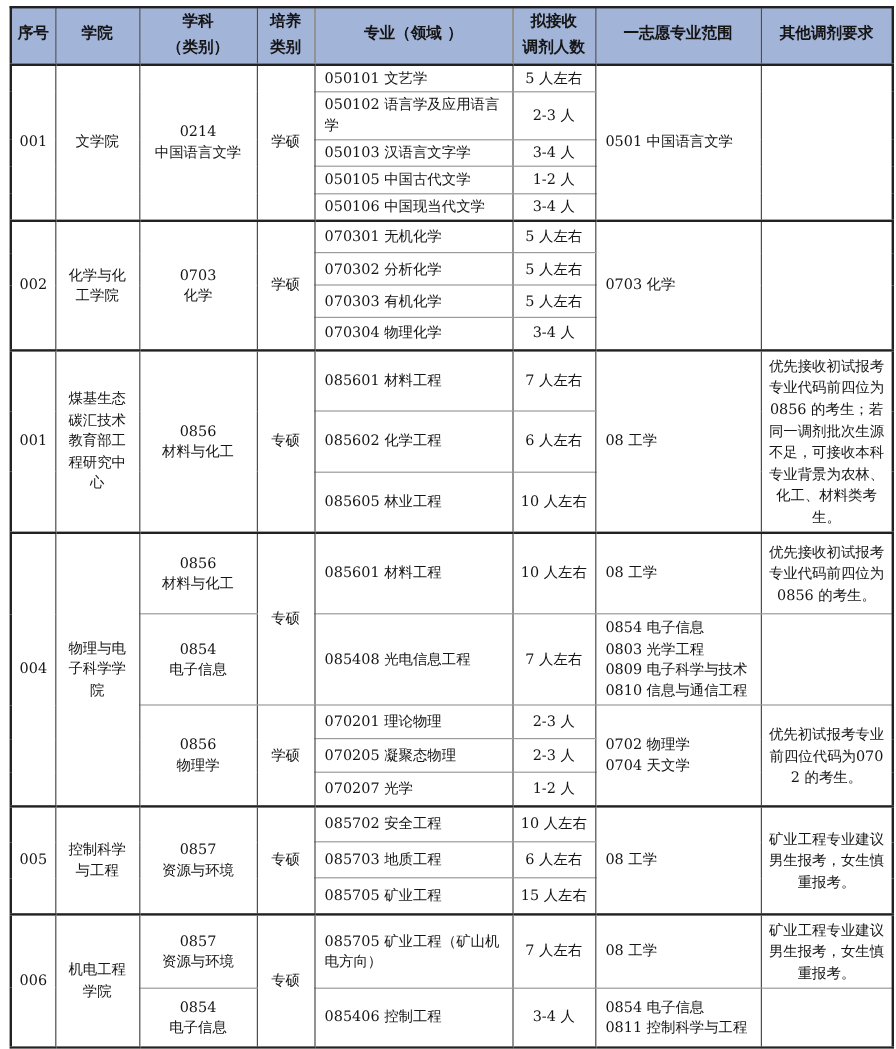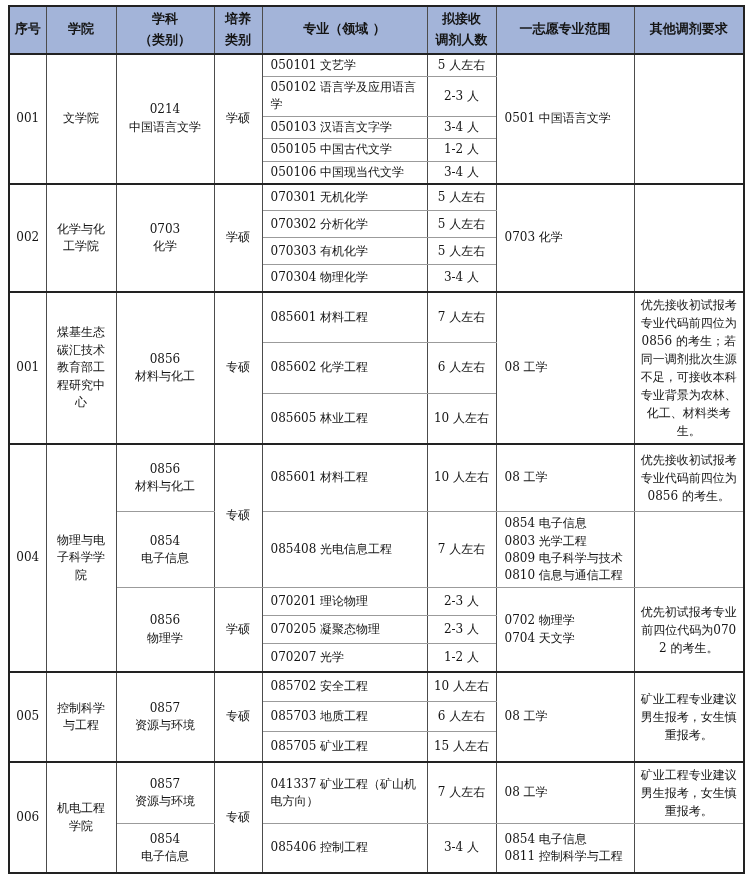--- a/index.html
+++ b/index.html
@@ -199,21 +199,21 @@
     <td class="major">085705 矿业工程</td>
     <td>15 人左右</td>
   </tr>
 
   <tr class="sec h55">
     <td rowspan="2">006</td>
     <td rowspan="2" class="college">机电工程学院</td>
     <td>0857
 资源与环境</td>
     <td rowspan="2">专硕</td>
-    <td class="major">041337 矿业工程（矿山机电方向）</td>
+    <td class="major">085705 矿业工程（矿山机电方向）</td>
     <td>7 人左右</td>
     <td class="first">08 工学</td>
     <td class="other">矿业工程专业建议男生报考，女生慎重报考。</td>
   </tr>
   <tr class="grp h50">
     <td>0854
 电子信息</td>
     <td class="major">085406 控制工程</td>
     <td>3-4 人</td>
     <td class="first">0854 电子信息

